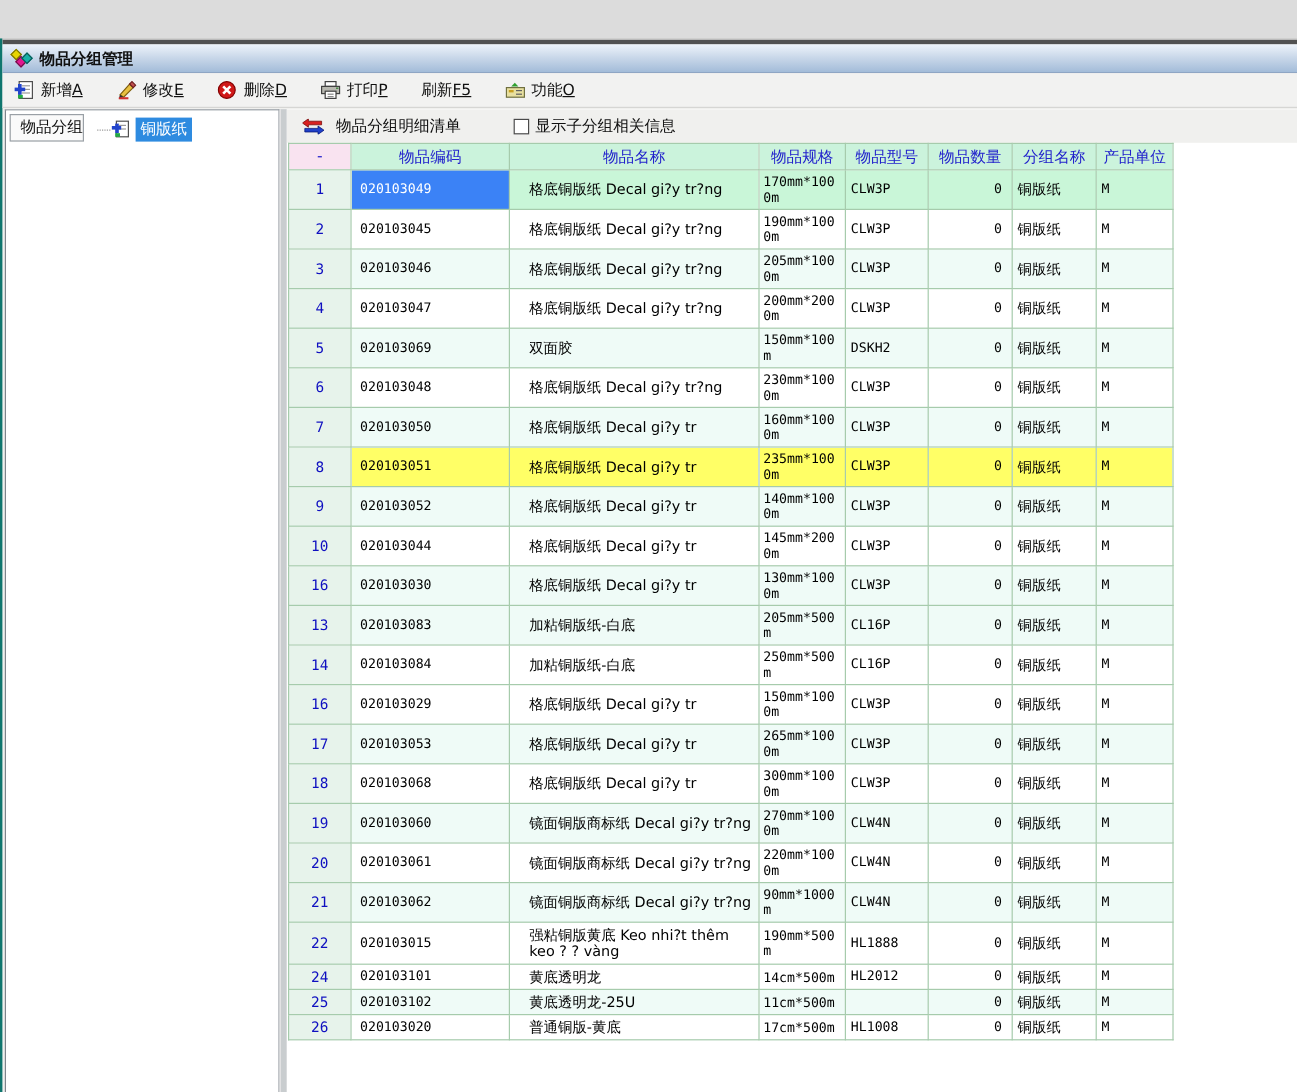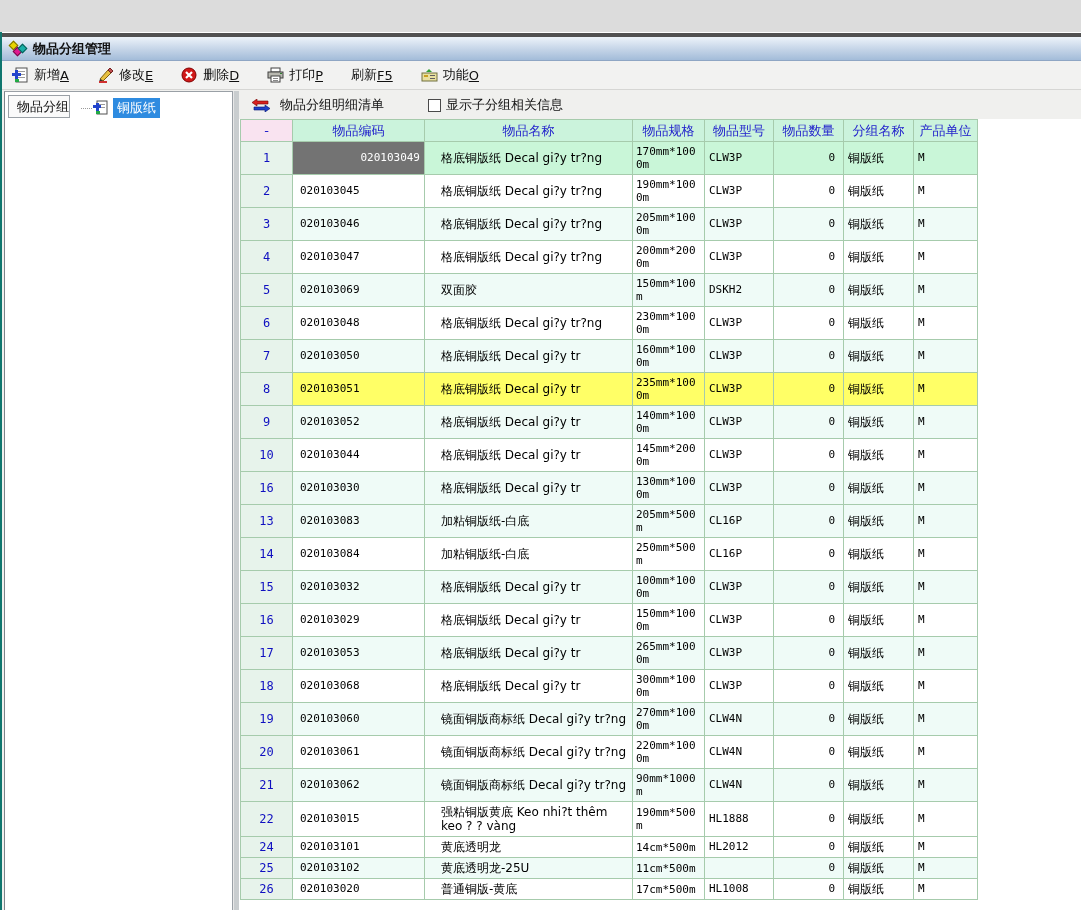--- a/index.html
+++ b/index.html
@@ -81,21 +81,21 @@
   td.code, td.model, td.unit, td.qty, td.spec { font-family: "DejaVu Sans Mono", monospace; font-size: 11px; white-space: nowrap; }
   td.code { padding-left: 7px; }
   td.spec { white-space: normal; word-break: break-all; line-height: 13px; padding: 3px 2px 3px 3px; }
   td.qty { text-align: right; padding-right: 8px; }
   td.name { line-height: 14px; padding-left: 16px; }
   td.group { white-space: nowrap; }
 
   tr.zebra td.data { background: #EFFBF7; }
   tr.plain td.data { background: #FFFFFF; }
   tr.selected-row td.data { background: #C9F6D8; }
-  tr.selected-row td.code { background: #737373; color: #FFFFFF; text-align: right; }
+  tr.selected-row td.code { background: #3b82f6; color: #FFFFFF; }
   tr.hl-yellow td.data { background: #FFFF66; }
 
   svg { display: block; }
 </style>
 </head>
 <body>
 
 <div class="window">
   <div class="frame-top"></div>
 
@@ -368,30 +368,20 @@
             <tr class="plain">
               <td class="num">14</td>
               <td class="data code">020103084</td>
               <td class="data name">加粘铜版纸-白底</td>
               <td class="data spec">250mm*500m</td>
               <td class="data model">CL16P</td>
               <td class="data qty">0</td>
               <td class="data group">铜版纸</td>
               <td class="data unit">M</td>
             </tr>
-            <tr class="zebra">
-              <td class="num">15</td>
-              <td class="data code">020103032</td>
-              <td class="data name">格底铜版纸 Decal gi?y tr</td>
-              <td class="data spec">100mm*1000m</td>
-              <td class="data model">CLW3P</td>
-              <td class="data qty">0</td>
-              <td class="data group">铜版纸</td>
-              <td class="data unit">M</td>
-            </tr>
             <tr class="plain">
               <td class="num">16</td>
               <td class="data code">020103029</td>
               <td class="data name">格底铜版纸 Decal gi?y tr</td>
               <td class="data spec">150mm*1000m</td>
               <td class="data model">CLW3P</td>
               <td class="data qty">0</td>
               <td class="data group">铜版纸</td>
               <td class="data unit">M</td>
             </tr>

